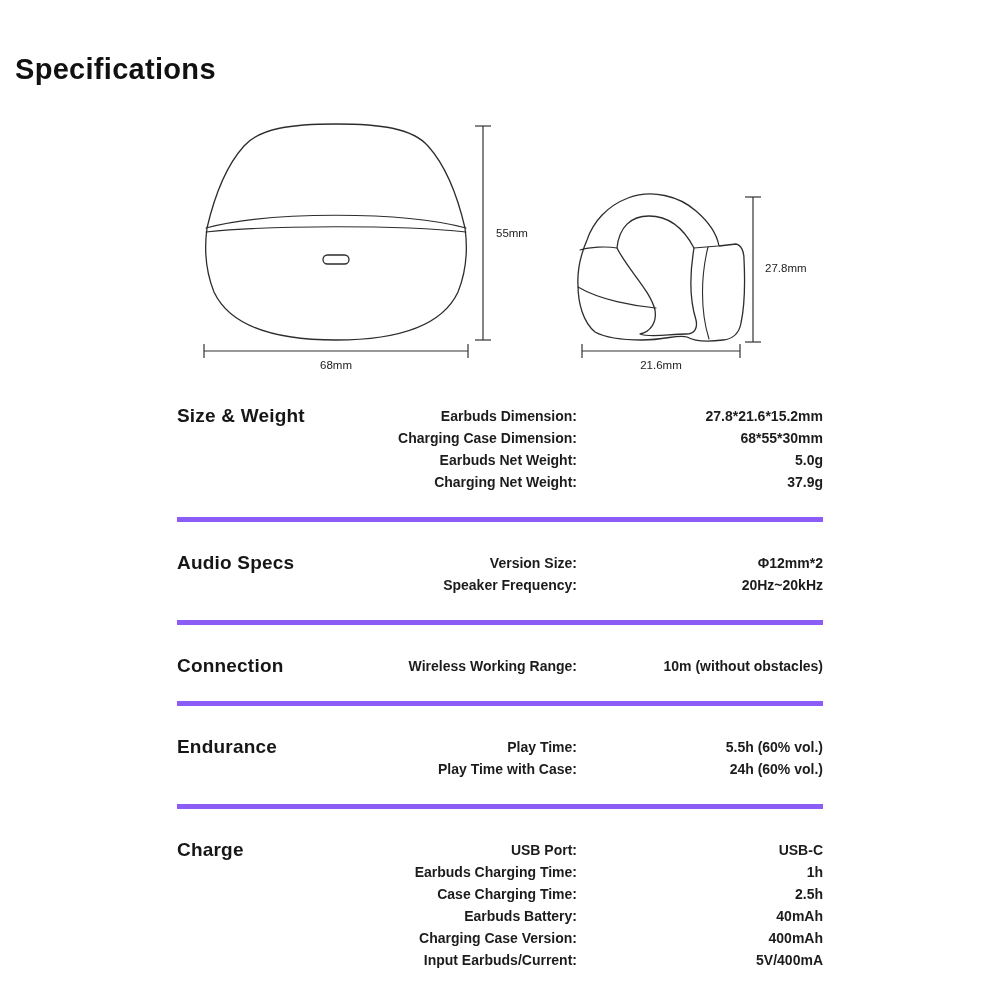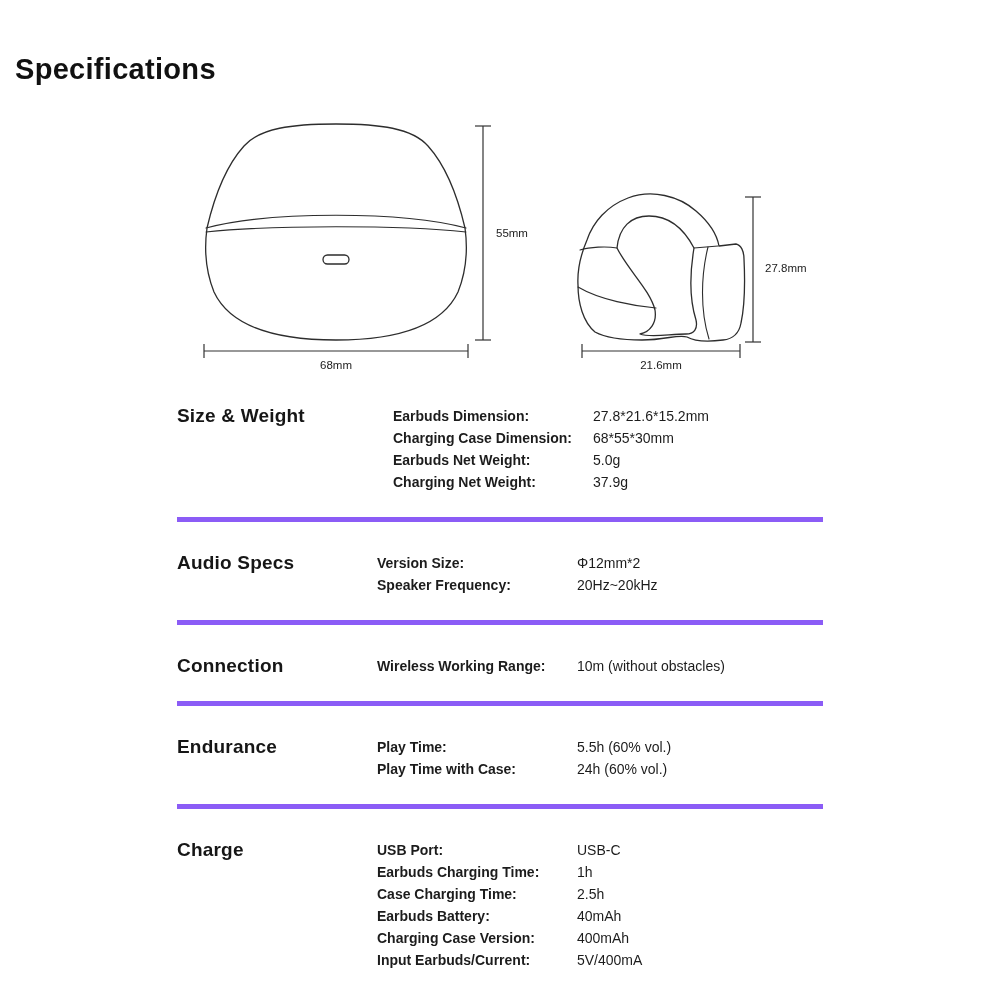--- a/index.html
+++ b/index.html
@@ -19,26 +19,26 @@
   }
 
   svg.diagrams { position: absolute; left: 170px; top: 110px; }
   .draw { fill: #ffffff; stroke: #2d2d2d; stroke-width: 1.3; stroke-linejoin: round; stroke-linecap: round; }
   .seam { fill: none; stroke: #2d2d2d; stroke-width: 1.1; stroke-linecap: round; }
   .dim  { stroke: #333333; stroke-width: 1.2; }
   .dimlabel { font-family: "Liberation Sans", sans-serif; font-size: 11.5px; fill: #1c1c1c; }
 
   .specs { position: absolute; left: 177px; top: 405px; width: 646px; }
   .spec-section { display: flex; padding: 30px 0 24px 0; border-top: 5px solid #8b5cf6; }
-  .spec-section.first { border-top: none; padding-top: 0; gap: 16px; }
+  .spec-section.first { border-top: none; padding-top: 0; }
   .sec-title { width: 200px; font-size: 19px; font-weight: 700; line-height: 22px; letter-spacing: 0.2px; color: #161616; }
-  .sec-rows { flex: 1; }
+  .sec-rows { flex: 1; text-align: right; }
   .spec-row { display: flex; font-size: 14px; line-height: 22px; }
   .spec-label { width: 200px; font-weight: 600; }
-  .spec-value { flex: 1; font-weight: 400; }
+  .spec-value { flex: 1; font-weight: 700; }
 </style>
 </head>
 <body>
 
 <div class="page">
 
   <h1 class="title">Specifications</h1>
 
   <svg class="diagrams" width="680" height="275" viewBox="0 0 680 275" aria-hidden="true">
 

